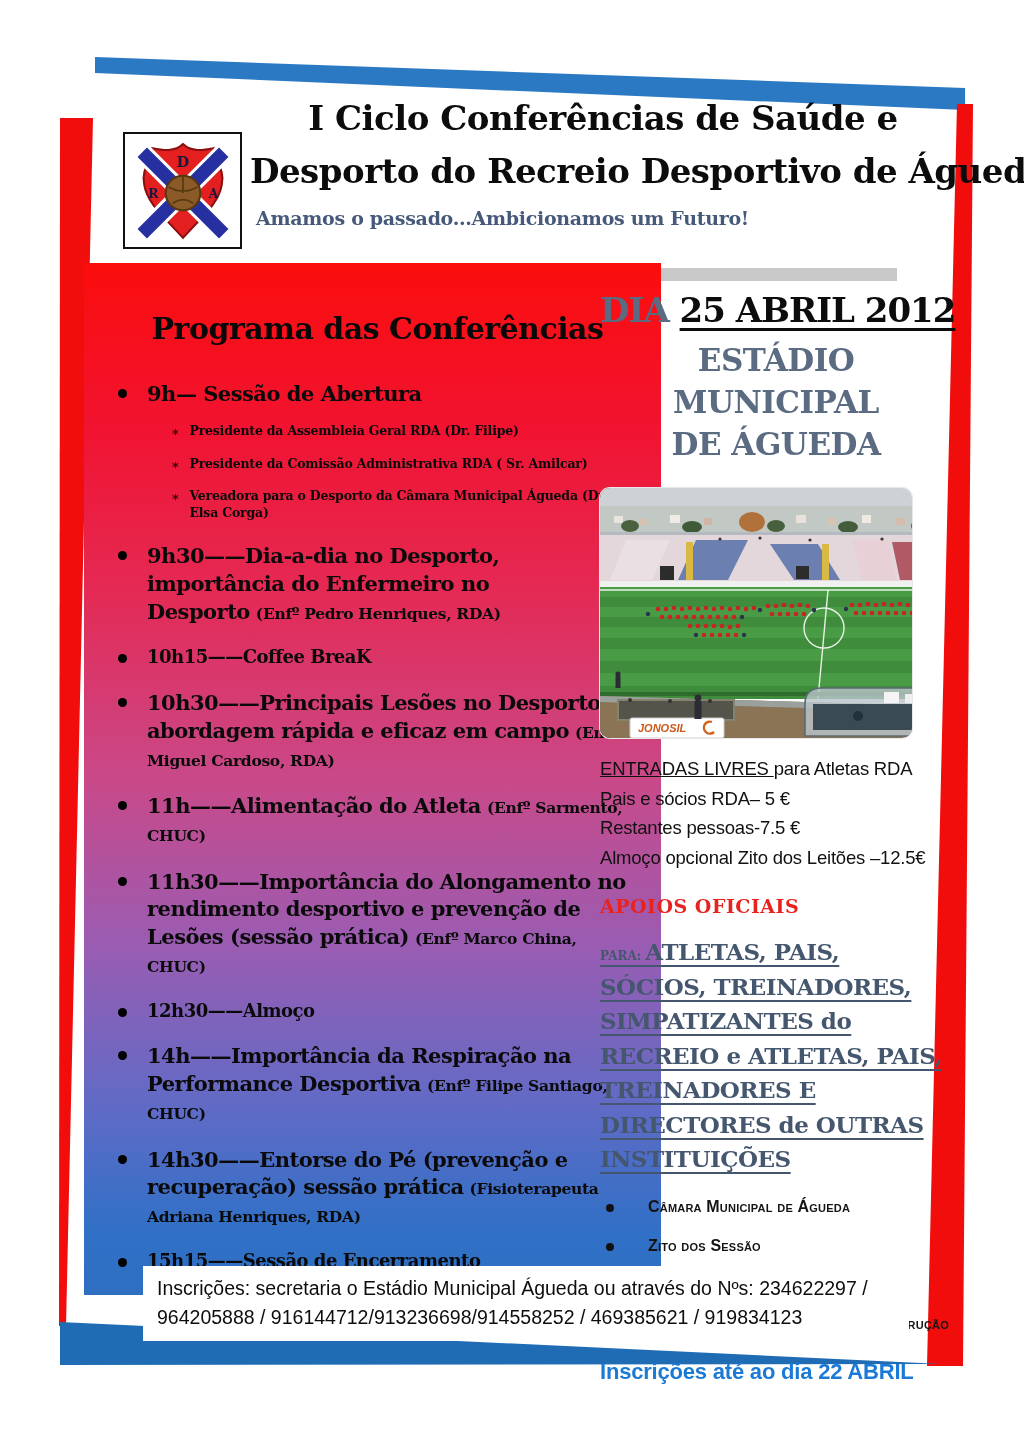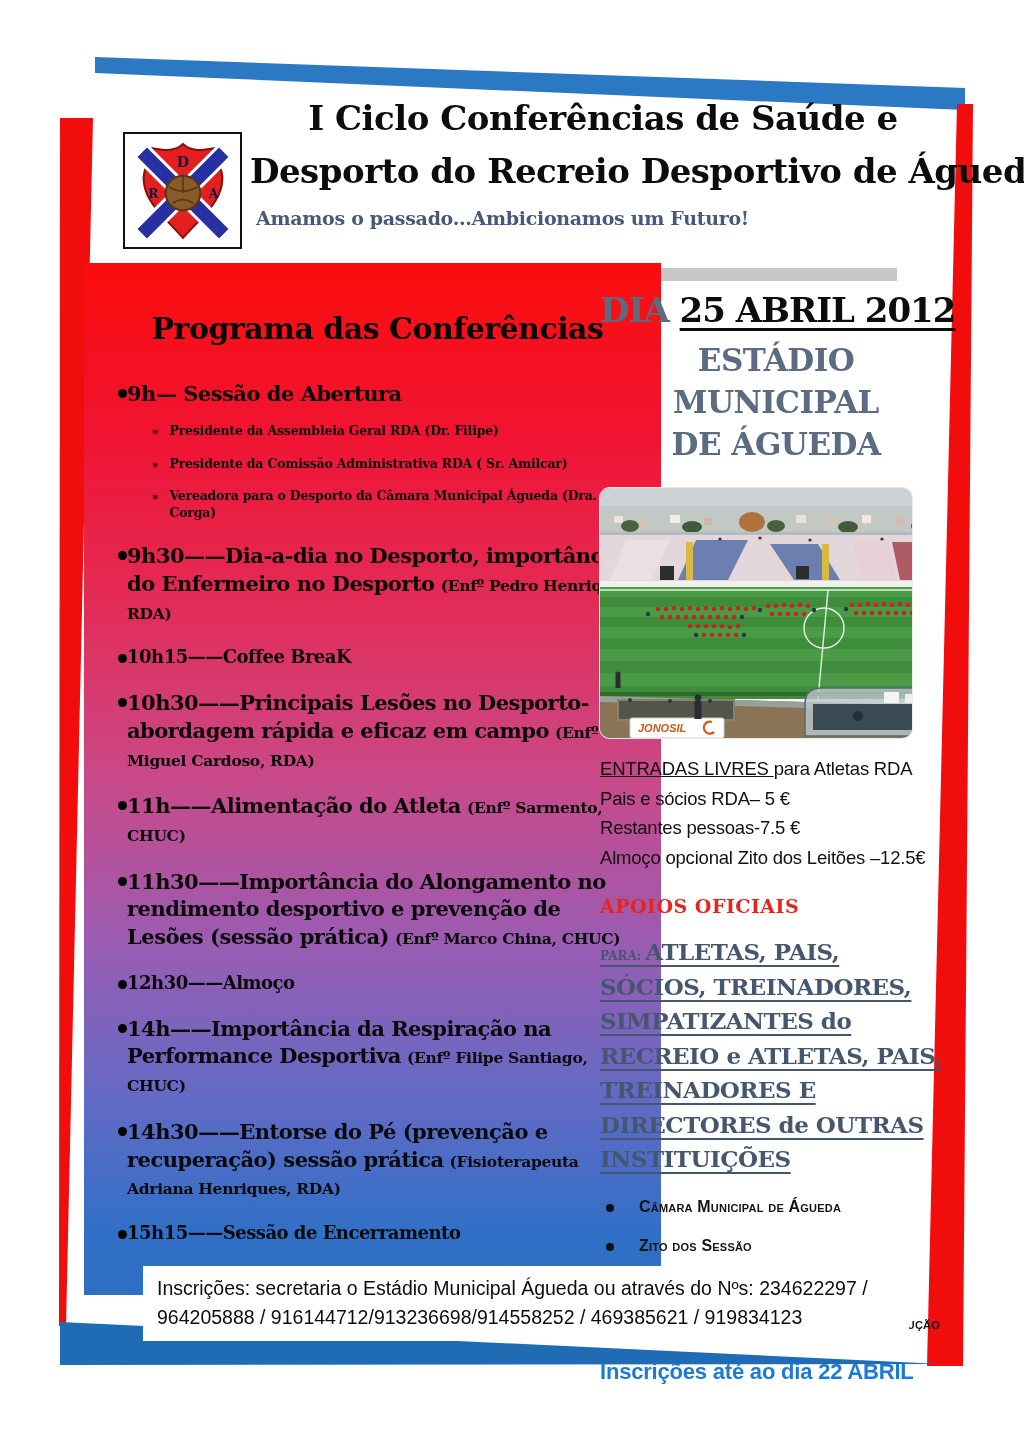--- a/index.html
+++ b/index.html
@@ -14,21 +14,21 @@
   .title-wrap{position:absolute;left:250px;top:92px;width:706px;text-align:center;z-index:2;color:#0c0c0c;}
   .title-line{font-size:34px;letter-spacing:-0.5px;line-height:1.55;white-space:nowrap;}
   .tagline{margin-top:10px;text-align:left;padding-left:6px;font-size:19px;color:#46597a;letter-spacing:-0.3px;}
 
   
   .panel{position:absolute;left:84px;top:263px;width:577px;height:1032px;z-index:1;
          background:linear-gradient(180deg,#fb0d0d 0%,#f11330 16%,#e42a55 32%,#c94989 50%,
                     #9a5cb2 66%,#5f6bc6 82%,#3070c6 94%,#2e6fc2 100%);
          box-sizing:border-box;padding:48px 24px 0 34px;}
   .panel-heading{text-align:center;font-size:30px;color:#090909;letter-spacing:-0.5px;margin-bottom:34px;}
-  .item{display:flex;gap:0;margin-bottom:20px;}
+  .item{display:flex;gap:20px;margin-bottom:20px;}
   .dot{flex:none;width:9px;height:9px;border-radius:50%;background:#000;margin-top:9px;}
   .itext{font-family:"DejaVu Serif",serif;font-weight:bold;color:#0a0a0a;font-size:21px;
          line-height:1.32;letter-spacing:-0.5px;}
   .itext .note{font-size:15.5px;letter-spacing:-0.3px;margin-left:6px;}
   .item.small .itext{font-size:18px;}
   .subitem{display:flex;gap:10px;margin:15px 0 0 24px;font-size:12.5px;line-height:1.35;
            font-family:"DejaVu Serif",serif;font-weight:bold;letter-spacing:-0.2px;}
   .submark{flex:none;margin-top:1px;}
 
   
@@ -40,21 +40,21 @@
   .date-line .date{color:#0c0c0c;text-decoration:underline;text-decoration-thickness:3px;text-underline-offset:6px;}
   .venue{font-size:31px;letter-spacing:-0.5px;color:#5a6b82;text-align:center;line-height:1.35;margin-top:10px;}
   .photo{margin-top:22px;margin-left:0px;width:312px;height:250px;border-radius:10px;overflow:hidden;
          box-shadow:0 0 0 1px #e8e8e8;}
   .tickets{margin-top:16px;color:#111;font-size:18.5px;line-height:1.62;letter-spacing:-0.2px;}
   .tickets .u{text-decoration:underline;}
   .audience{margin-top:18px;width:352px;color:#45576f;font-size:23px;line-height:1.5;
             letter-spacing:-0.5px;text-decoration:underline;text-decoration-thickness:2px;text-underline-offset:5px;}
   .audience .para-prefix{font-size:12px;letter-spacing:0;}
   .supports-heading{margin-top:22px;color:#e8231f;font-size:19px;letter-spacing:0.5px;}
-  .srow{display:flex;gap:25px;margin-top:21px;align-items:flex-start;}
+  .srow{display:flex;gap:34px;margin-top:21px;align-items:flex-start;}
   .sdot{flex:none;width:8px;height:8px;border-radius:50%;background:#111;margin-top:6px;margin-left:6px;}
   .slabel{font-variant:small-caps;font-weight:bold;font-size:16px;color:#141414;letter-spacing:0.2px;}
   .deadline{margin-top:26px;font-weight:bold;font-size:22px;color:#1b7ad6;letter-spacing:-0.2px;}
   .deadline .u{text-underline-offset:4px;}
 
   
   .footer-box{position:absolute;left:143px;top:1266px;width:766px;z-index:3;background:#ffffff;
               box-sizing:border-box;padding:8px 14px;font-size:19.5px;line-height:1.5;color:#0d0d0d;}
 </style>
 </head>

